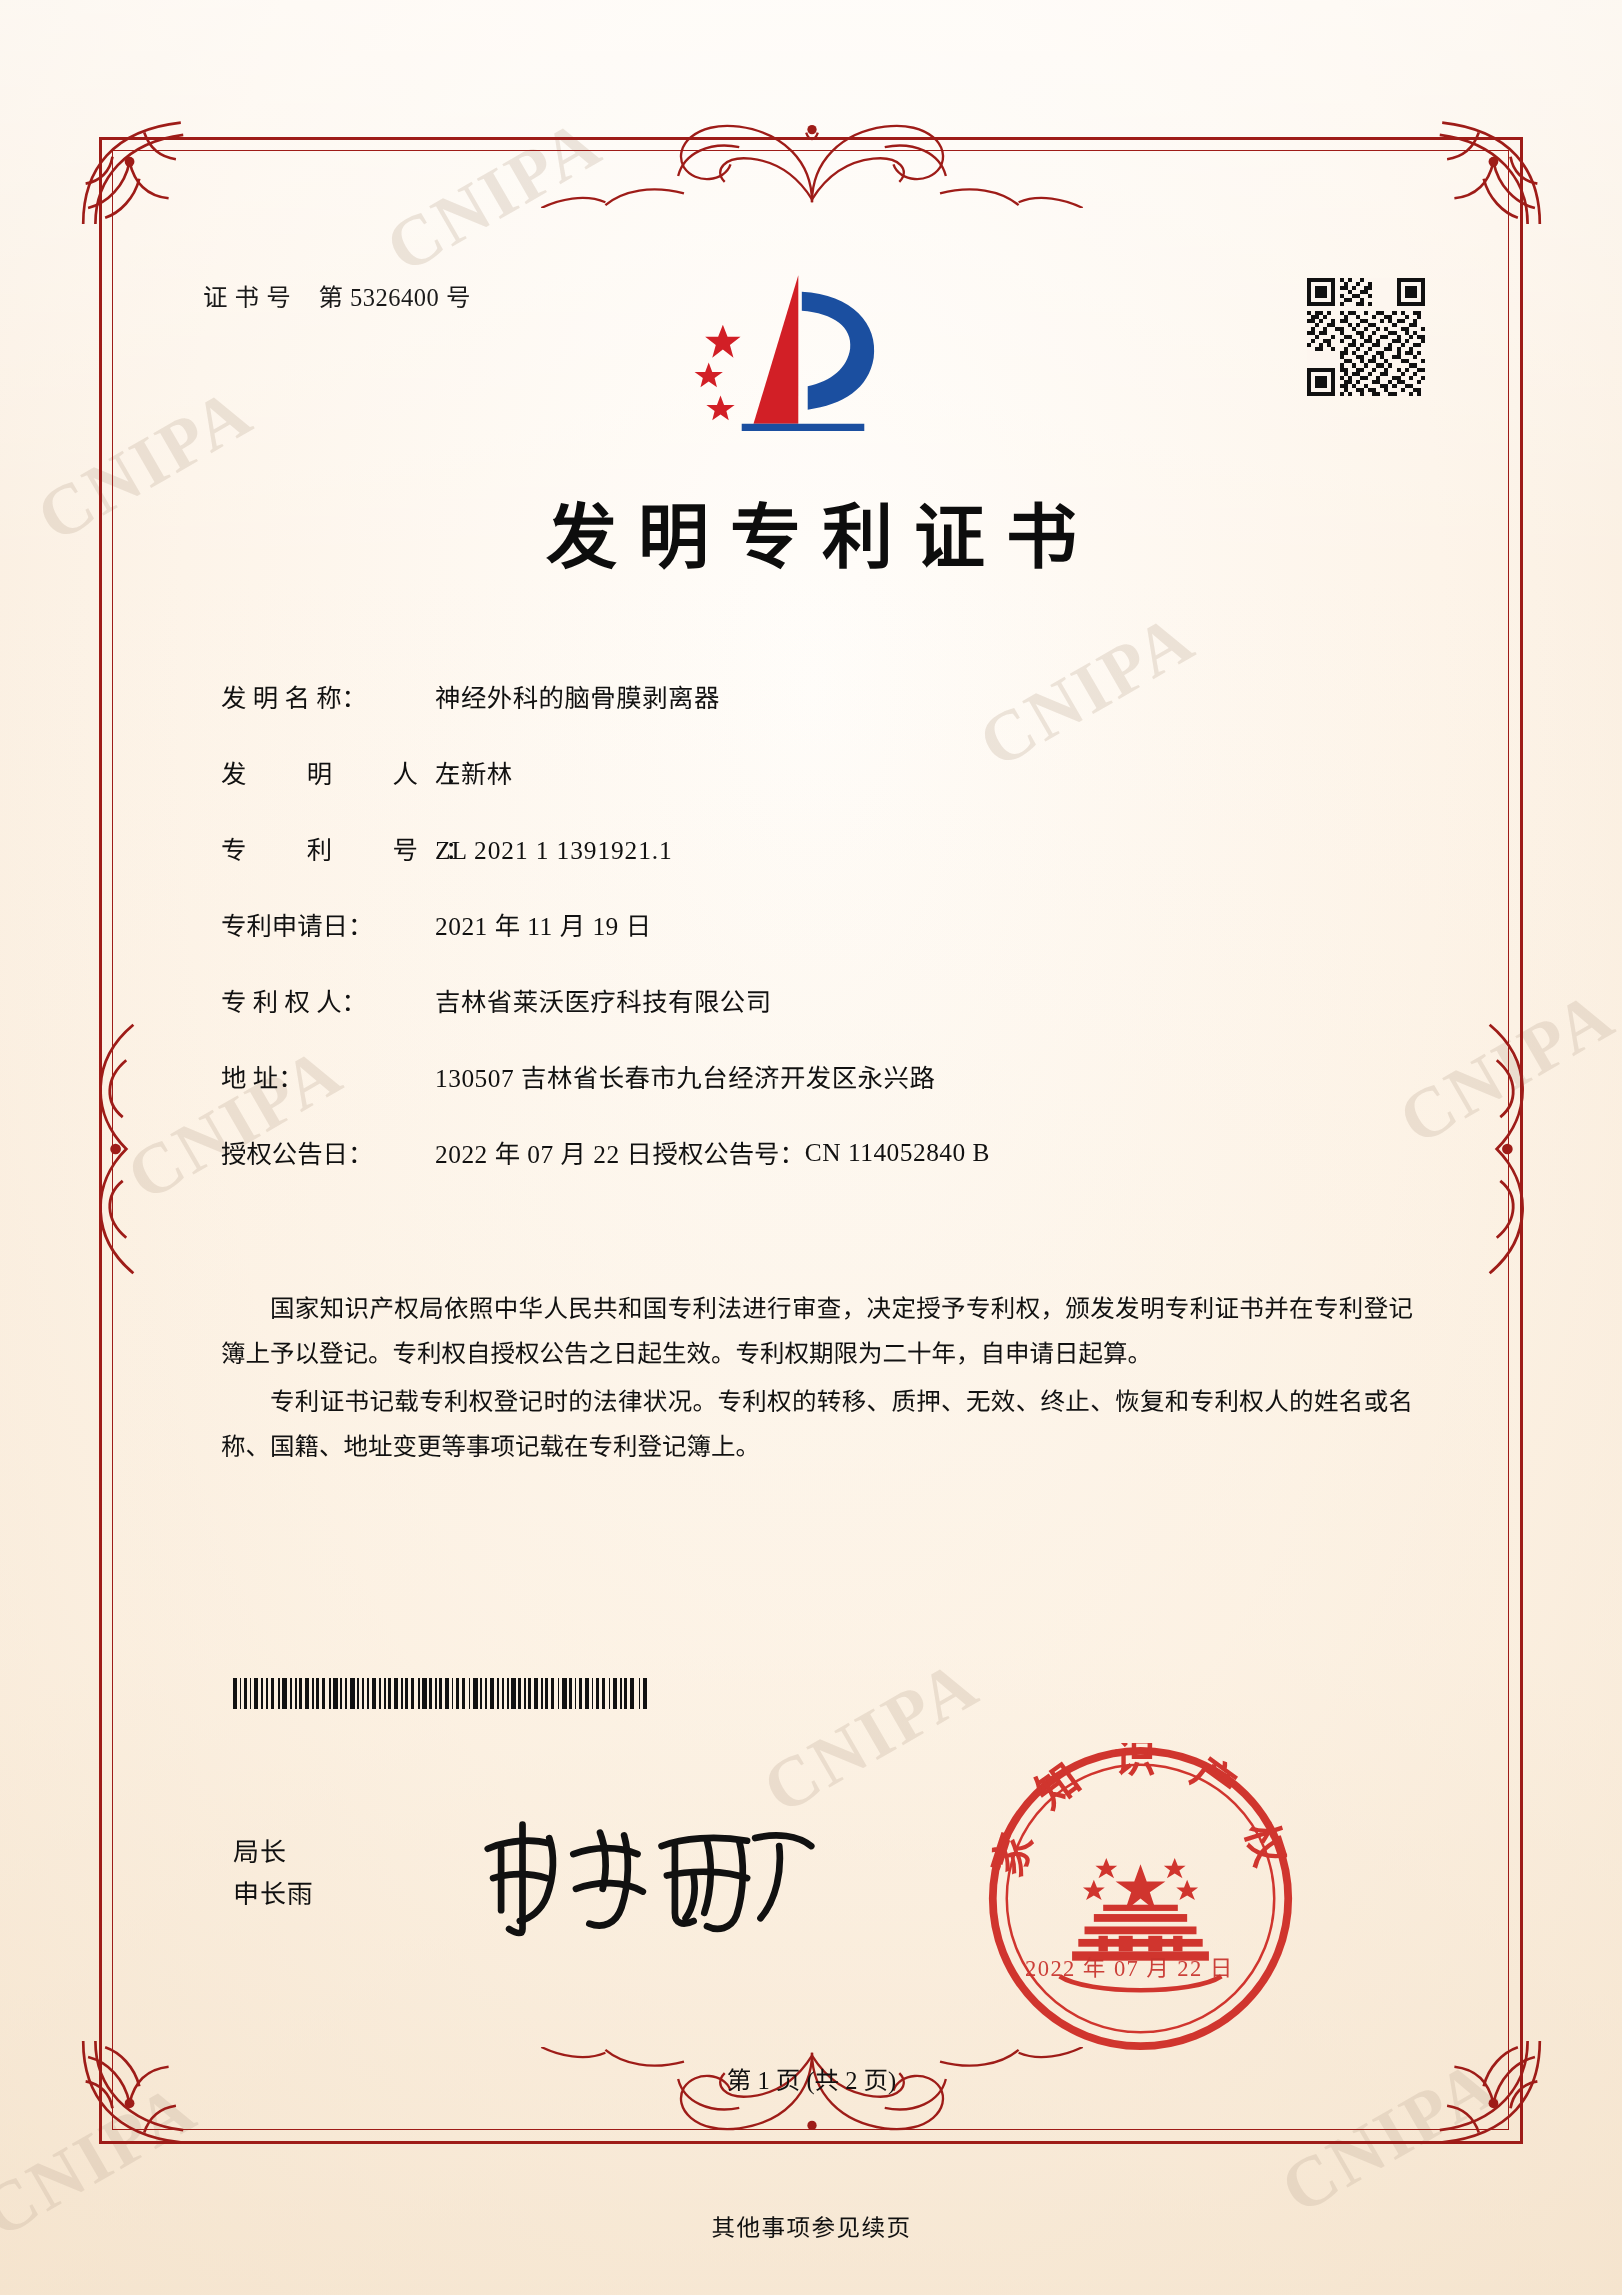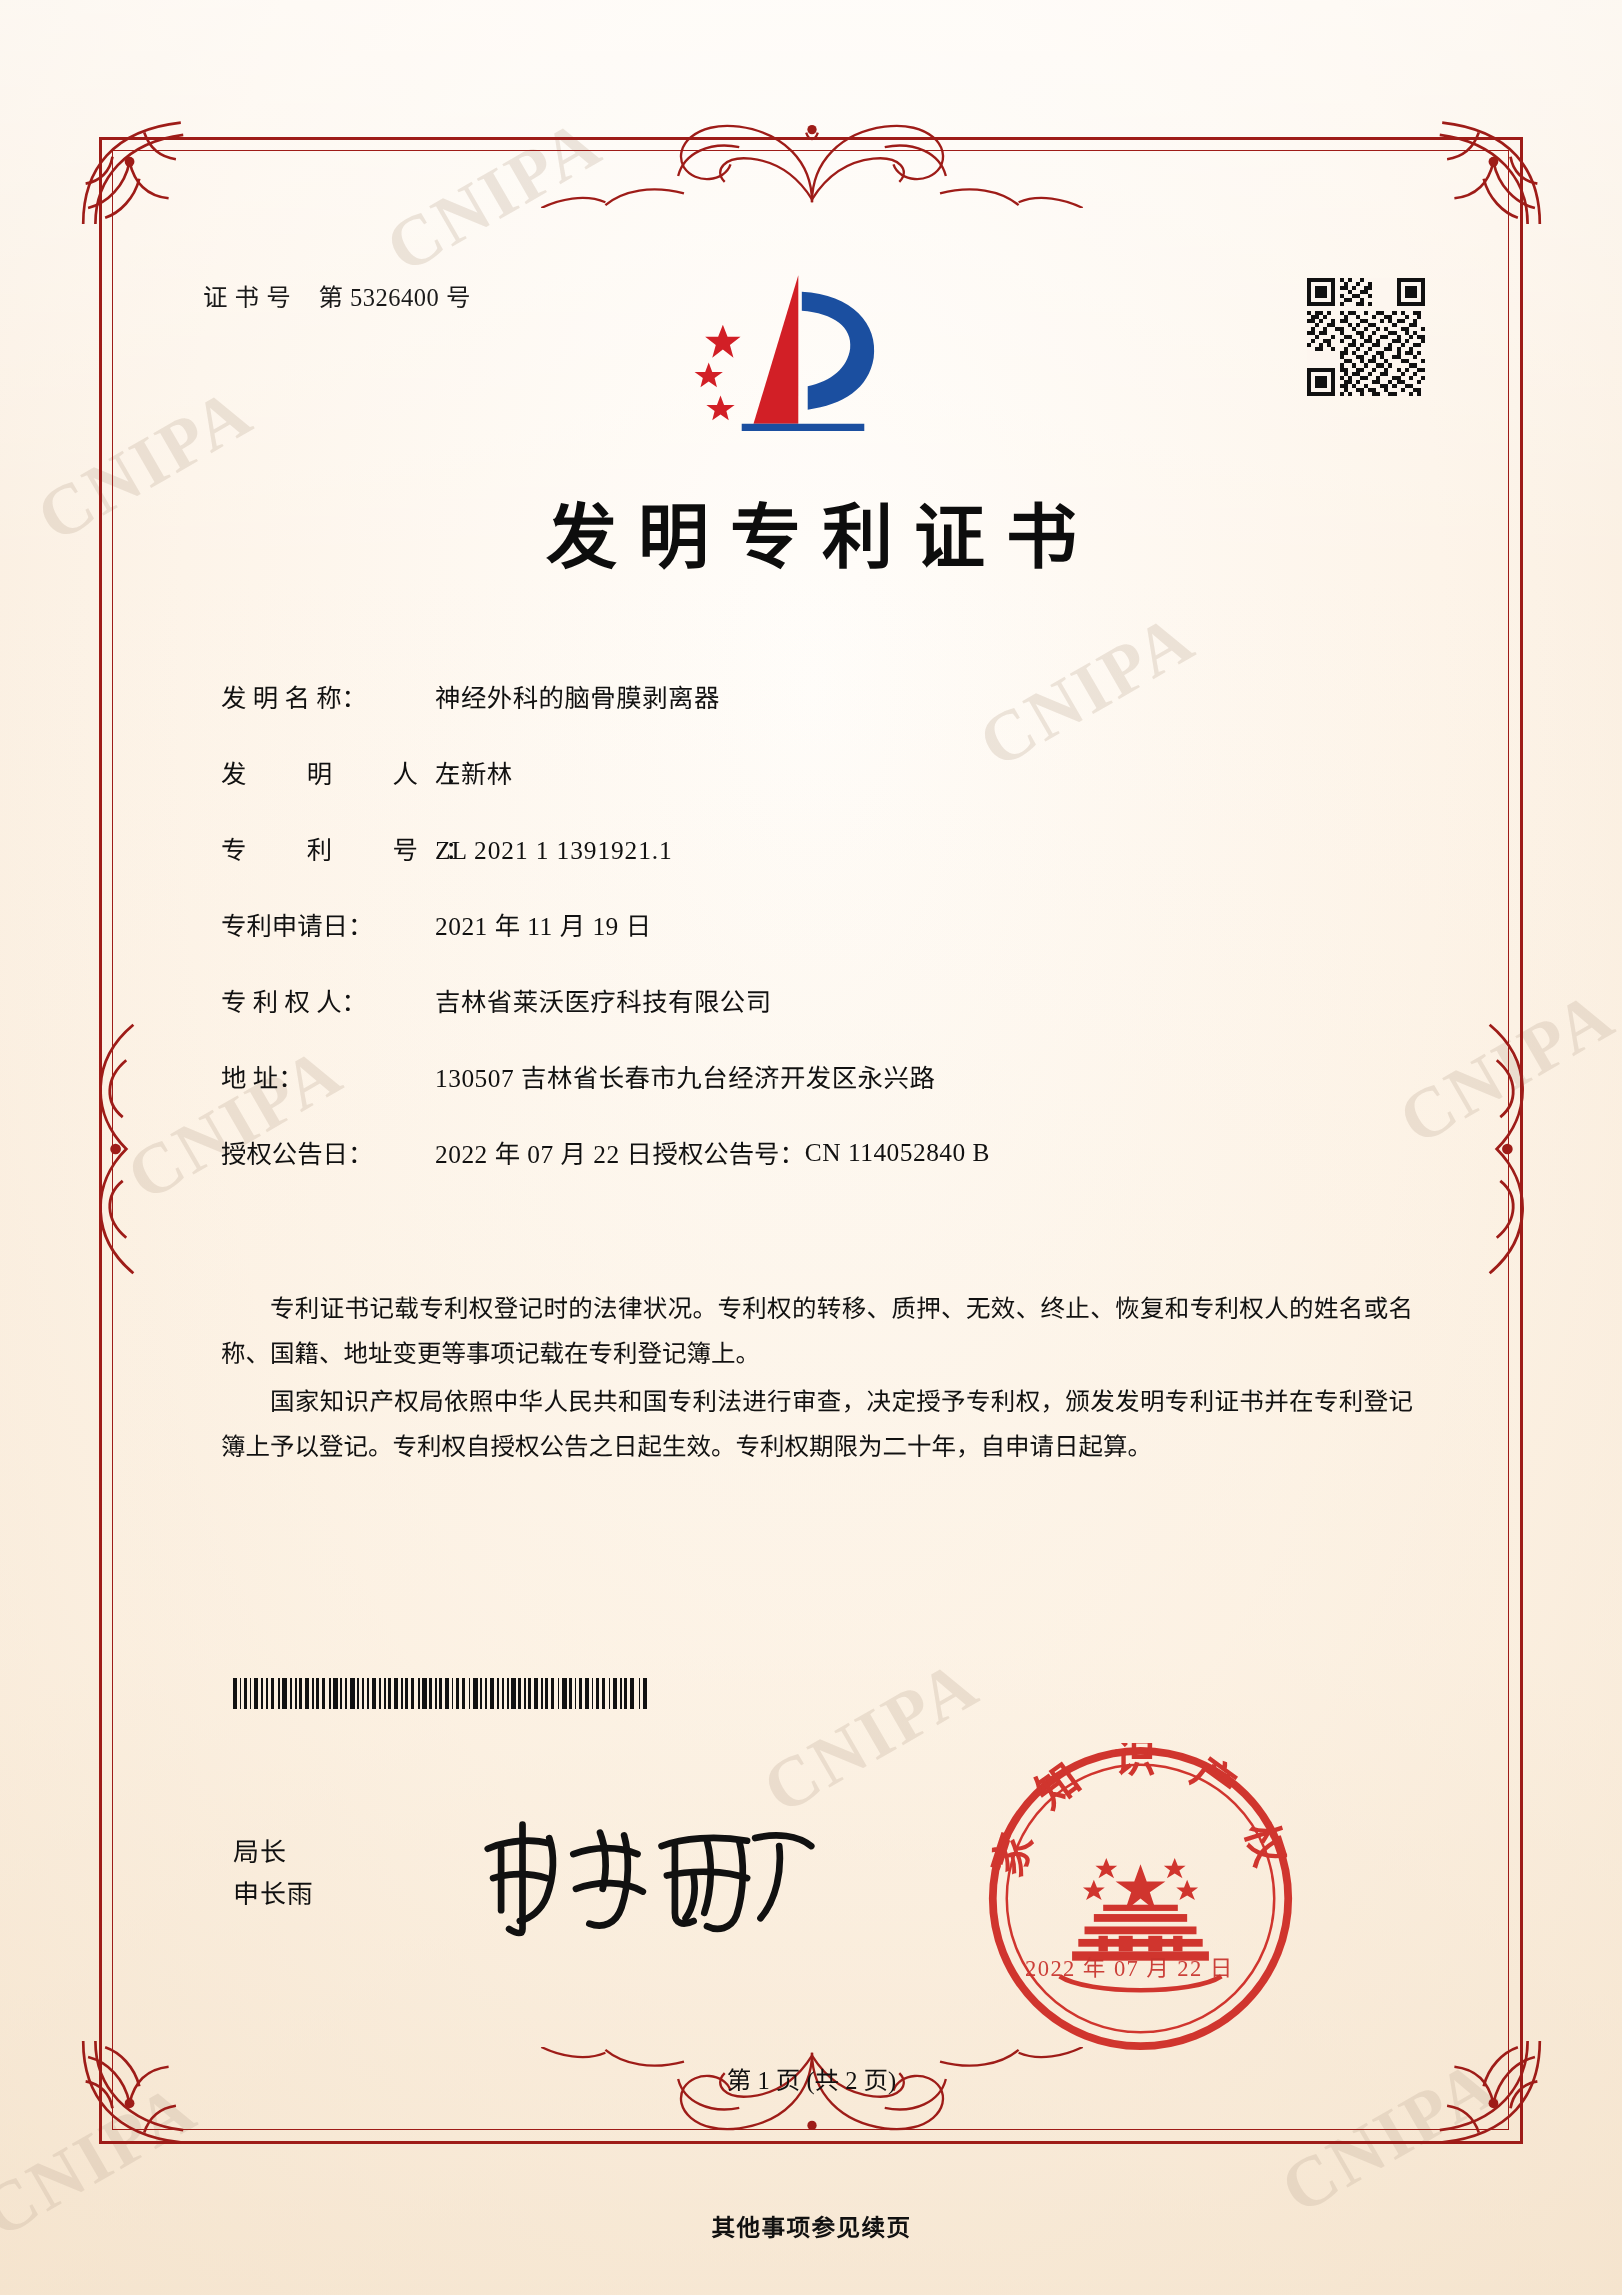--- a/index.html
+++ b/index.html
@@ -253,21 +253,21 @@
     font-size: 24.5px;
     color: #111;
   }
   .footnote {
     position: absolute;
     left: 0;
     top: 2209px;
     width: 100%;
     text-align: center;
     font-size: 23.6px;
-    font-weight: bold;
+    font-weight: normal;
     color: #111;
     letter-spacing: 1.4px;
   }
 </style>
 </head>
 <body>
 
 <div class="page">
 
   <div class="paper-bg"></div>
@@ -633,22 +633,22 @@
 
     <div class="row-two-col">
       <span class="field-label">授权公告日：</span>
       <span class="field-value">2022 年 07 月 22 日</span>
       <span class="col-second">授权公告号：</span>
       <span class="field-value">CN 114052840 B</span>
     </div>
   </div>
 
   <div class="paras">
+    <p class="para">国家知识产权局依照中华人民共和国专利法进行审查，决定授予专利权，颁发发明专利证书并在专利登记簿上予以登记。专利权自授权公告之日起生效。专利权期限为二十年，自申请日起算。</p>
     <p class="para">专利证书记载专利权登记时的法律状况。专利权的转移、质押、无效、终止、恢复和专利权人的姓名或名称、国籍、地址变更等事项记载在专利登记簿上。</p>
-    <p class="para">国家知识产权局依照中华人民共和国专利法进行审查，决定授予专利权，颁发发明专利证书并在专利登记簿上予以登记。专利权自授权公告之日起生效。专利权期限为二十年，自申请日起算。</p>
   </div>
 
   <svg class="barcode" viewBox="0 0 300 22" shape-rendering="crispEdges">
     <g fill="#111">
       <rect x="0" y="0" width="3" height="22"></rect>
         <rect x="5" y="0" width="1" height="22"></rect>
       <rect x="8" y="0" width="2" height="22"></rect>
         <rect x="12" y="0" width="1" height="22"></rect>
       <rect x="15" y="0" width="3" height="22"></rect>
         <rect x="20" y="0" width="1" height="22"></rect>

